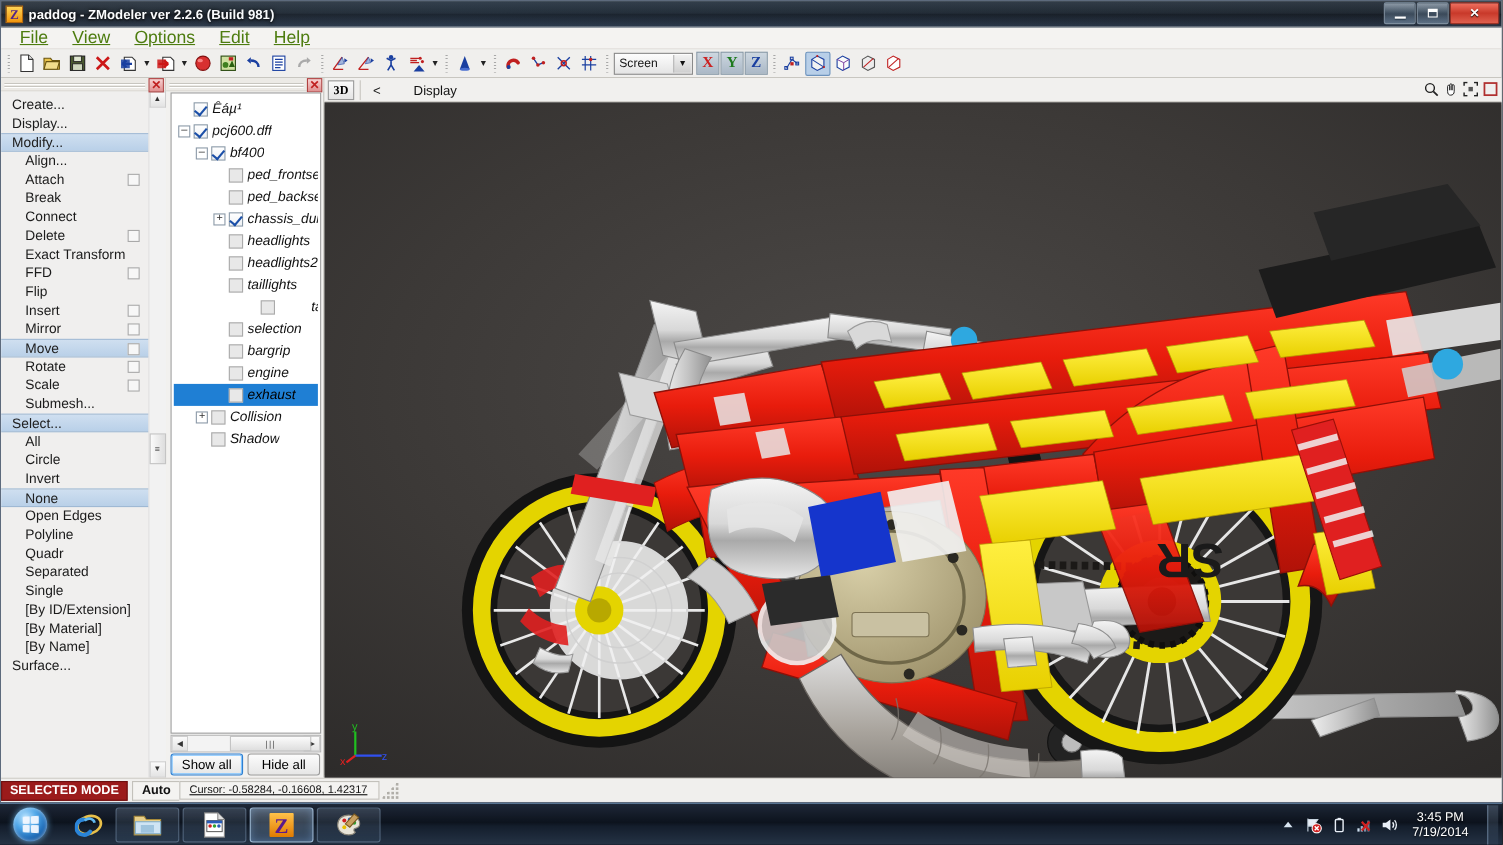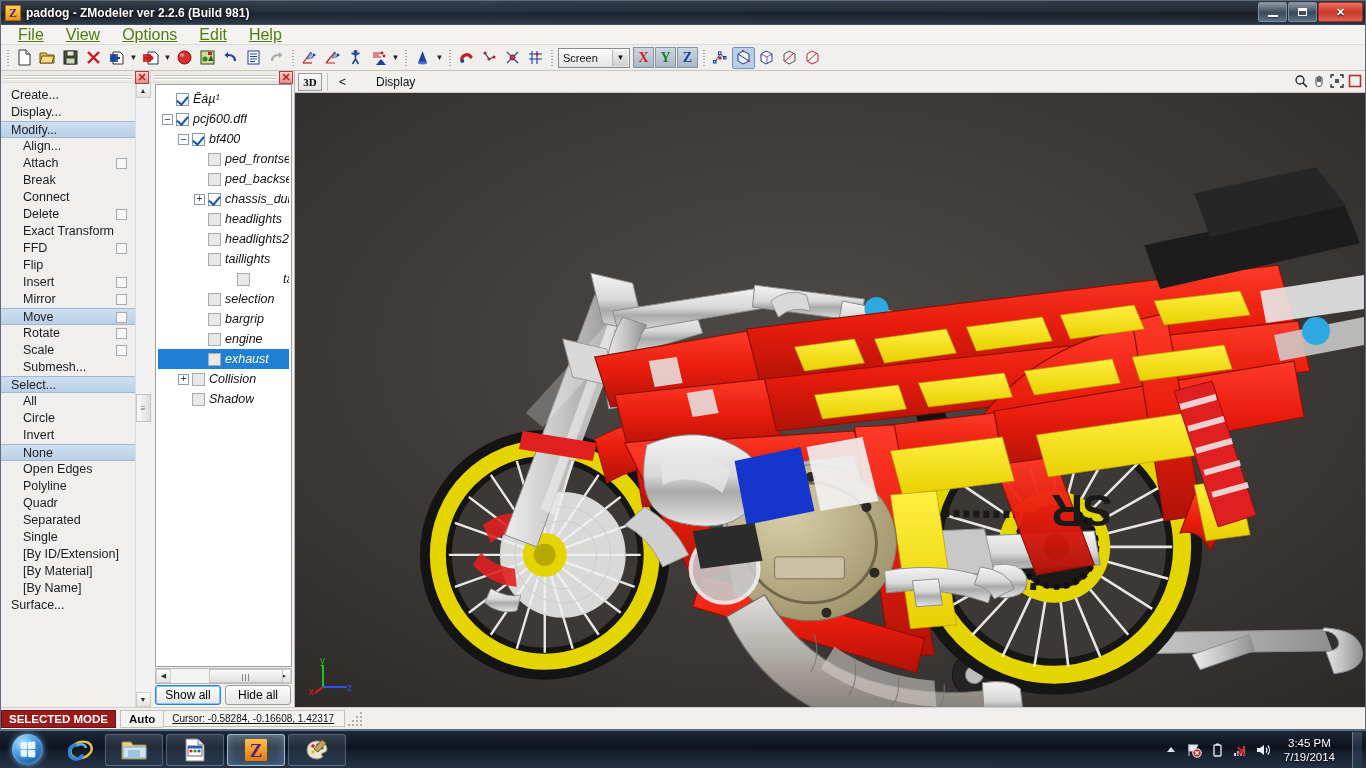--- a/index.html
+++ b/index.html
@@ -274,21 +274,21 @@
     width: 5px; height: 9px;
     border: solid #1b4fa8;
     border-width: 0 2px 2px 0;
     transform: rotate(40deg);
   }
   .cbox.dim { background:#e8e8e8; border-color:#aaa; }
   .node-label { overflow: hidden; text-overflow: clip; }
   .node.selected {
     background: #1f7fd4;
   }
-  .node.selected .node-label { color: #fef9c3; }
+  .node.selected .node-label { color: #000000; }
   #tree-hscroll {
     height: 16px; flex: 0 0 16px;
     margin: 1px 2px 1px 4px;
     border: 1px solid #b7b7b7;
     background: #f2f2f2;
     display:flex; align-items:center;
   }
   .hsb-arrow {
     width: 15px; height: 14px;
     background: linear-gradient(to bottom,#fbfbfb,#e3e3e3);

